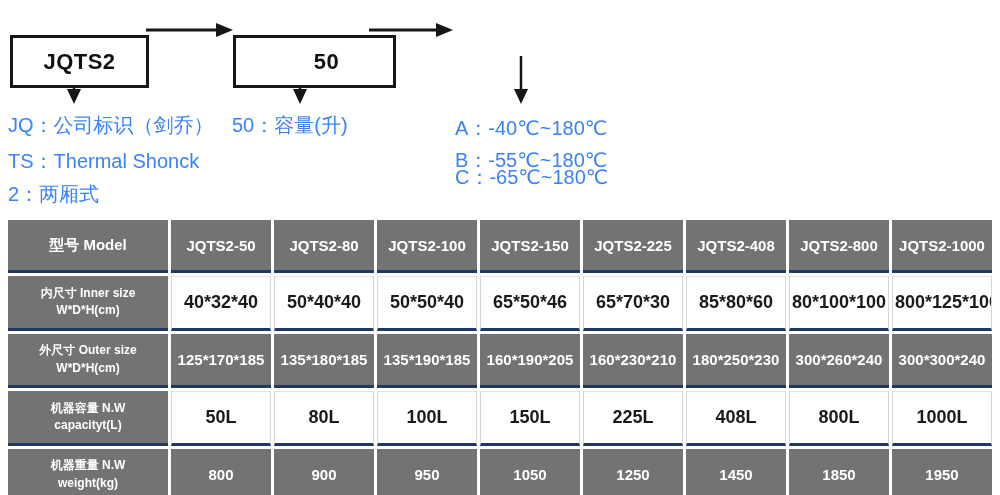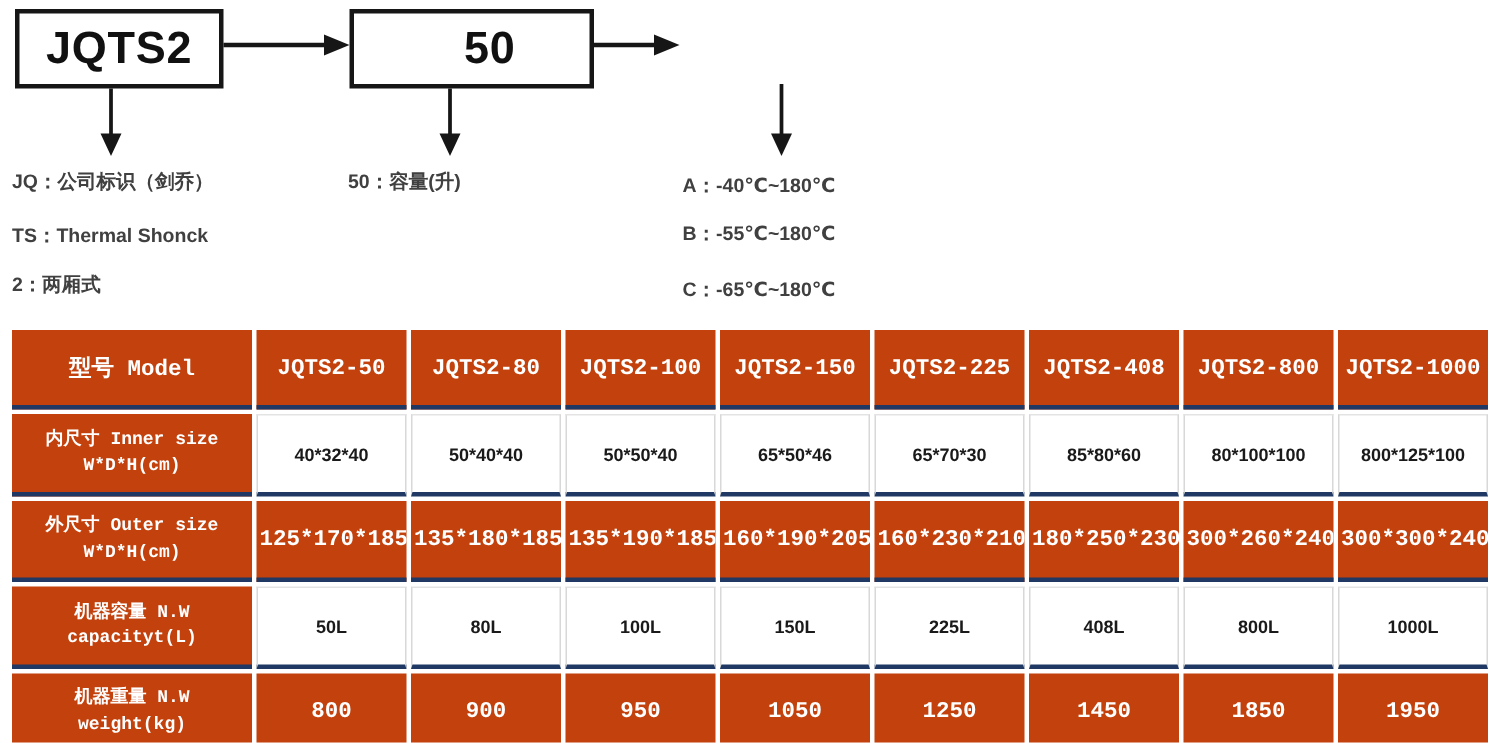--- a/index.html
+++ b/index.html
@@ -6,58 +6,57 @@
   body{
     width:1000px;height:495px;overflow:hidden;background:#ffffff;
     font-family:"Liberation Sans","DejaVu Sans",sans-serif;
     position:relative;
   }
   
   .diagram{position:absolute;left:0;top:0;width:1000px;height:217px;}
   .dbox{
     position:absolute;border:3px solid #161616;background:#fff;
     display:flex;align-items:center;justify-content:center;
-    font-weight:bold;font-size:30px;color:#111;letter-spacing:0.5px;
+    font-weight:bold;font-size:22px;color:#111;letter-spacing:0.5px;margin-top:29px;
   }
   .box-model{left:10px;top:6px;width:133px;height:47px;}
   .box-cap{left:233px;top:6px;width:133px;height:47px;padding-left:24px;}
   .box-temp{left:453px;top:6px;width:136px;height:47px;}
   .arrow-svg{position:absolute;left:0;top:0;width:1000px;height:217px;}
   .note{
-    position:absolute;font-weight:bold;color:#404040;font-size:13px;white-space:nowrap;
+    position:absolute;font-weight:normal;color:#3b82f6;font-size:20px;white-space:nowrap;
   }
   .nl0{left:8px;top:112px;}
   .nl1{left:8px;top:148px;}
   .nl2{left:8px;top:181px;}
   .nm0{left:232px;top:112px;}
   .nr0{left:455px;top:115px;}
   .nr1{left:455px;top:147px;}
-  .nr2{left:455px;top:184px;}
+  .nr2{left:455px;top:164px;}
   
   .spec-table{
     position:absolute;left:5px;top:217px;
     border-collapse:separate;border-spacing:3px;
     table-layout:fixed;width:990px;
   }
   .spec-table td{
     text-align:center;vertical-align:middle;
     font-weight:bold;padding:0 2px;overflow:hidden;
   }
   .cell-blue{
-    background:#c2410c;color:#ffffff;
+    background:#737373;color:#ffffff;
     border-bottom:3px solid #1f3864;
     font-size:15px;
-    font-family:Liberation Mono, monospace;
   }
   .cell-white{
     background:#ffffff;color:#1a1a1a;
     border-left:1px solid #d8d8d8;border-right:1px solid #d8d8d8;
     border-top:1px solid #e3e3e3;
     border-bottom:3px solid #1f3864;
-    font-size:12px;
+    font-size:18px;
   }
   .row-h td{height:50px;}
   .row-d td{height:51px;}
   .label-cell div{line-height:1.45;font-size:12px;}
 </style>
 </head>
 <body>
 
 <div class="diagram">
 

